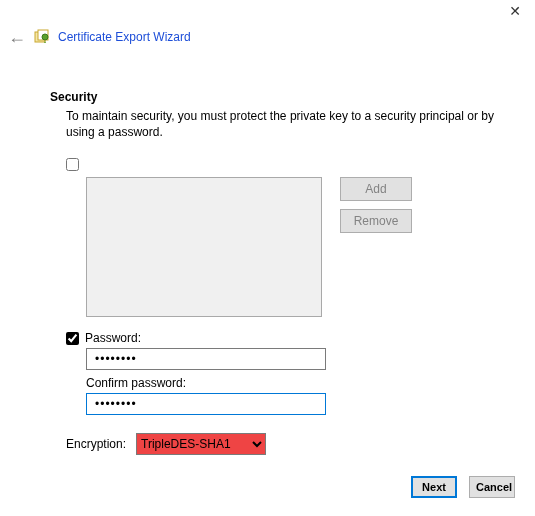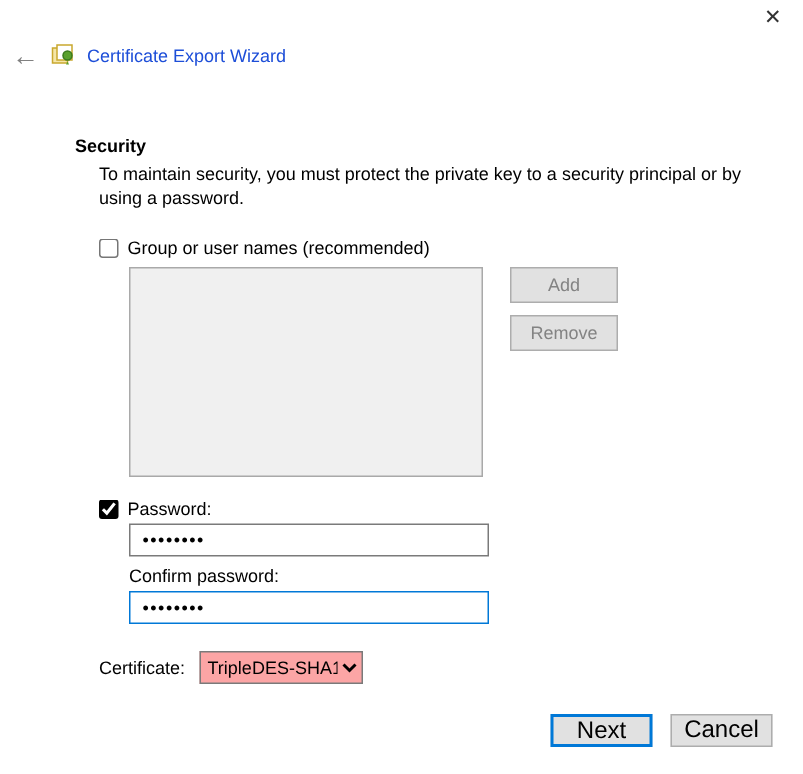--- a/index.html
+++ b/index.html
@@ -126,42 +126,43 @@
     letter-spacing: 1px;
   }
   .enc-row {
     margin-left: 16px;
     margin-top: 18px;
     display: flex;
     align-items: center;
     gap: 10px;
   }
   select.enc {
-    width: 109px;
+    width: 130px;
     height: 22px;
     border: 1px solid #7a7a7a;
     font-family: inherit;
     font-size: 12px;
-    background: #fca5a5;
+    background: #ef4444;
   }
   .footer {
     position: absolute;
     bottom: 18px;
     right: 20px;
     display: flex;
     gap: 12px;
   }
   .footer-btn {
-    width: 68px;
+    width: 46px;
     height: 22px;
     border: 1px solid #adadad;
     background: #e1e1e1;
     font-family: inherit;
-    font-size: 16px;
+    font-size: 11px;
     cursor: default;
+    font-weight: bold;
   }
   .footer-btn.primary {
     border: 2px solid #0078d7;
     background: #e1e1e1;
     line-height: 17px;
   }
   .pw-row { margin-top: 14px; }
 </style>
 </head>
 <body>
@@ -180,21 +181,20 @@
   </span>
   <span class="title">Certificate Export Wizard</span>
 </div>
 
 <div class="content">
   <div class="section-heading">Security</div>
   <div class="section-desc">To maintain security, you must protect the private key to a security principal or by using a password.</div>
 
   <div class="check-row tight">
     <input type="checkbox" id="cb-group" style="">
-    <label for="cb-group">Group or user names (recommended)</label>
   </div>
 
   <div class="names-wrap">
     <div class="names-box"></div>
     <div class="side-buttons">
       <button class="btn" disabled="">Add</button>
       <button class="btn" disabled="">Remove</button>
     </div>
   </div>
 
@@ -205,21 +205,21 @@
   <div class="text-input">
     <input type="text" readonly="" value="••••••••" style="">
   </div>
 
   <div class="label-std">Confirm password:</div>
   <div class="text-input focused">
     <input type="text" readonly="" value="••••••••" style="">
   </div>
 
   <div class="enc-row">
-    <span>Certificate:</span>
+    <span>Encryption:</span>
     <select class="enc">
       <option>TripleDES-SHA1</option>
     </select>
   </div>
 </div>
 
 <div class="footer">
   <button class="footer-btn primary">Next</button>
   <button class="footer-btn">Cancel</button>
 </div>

